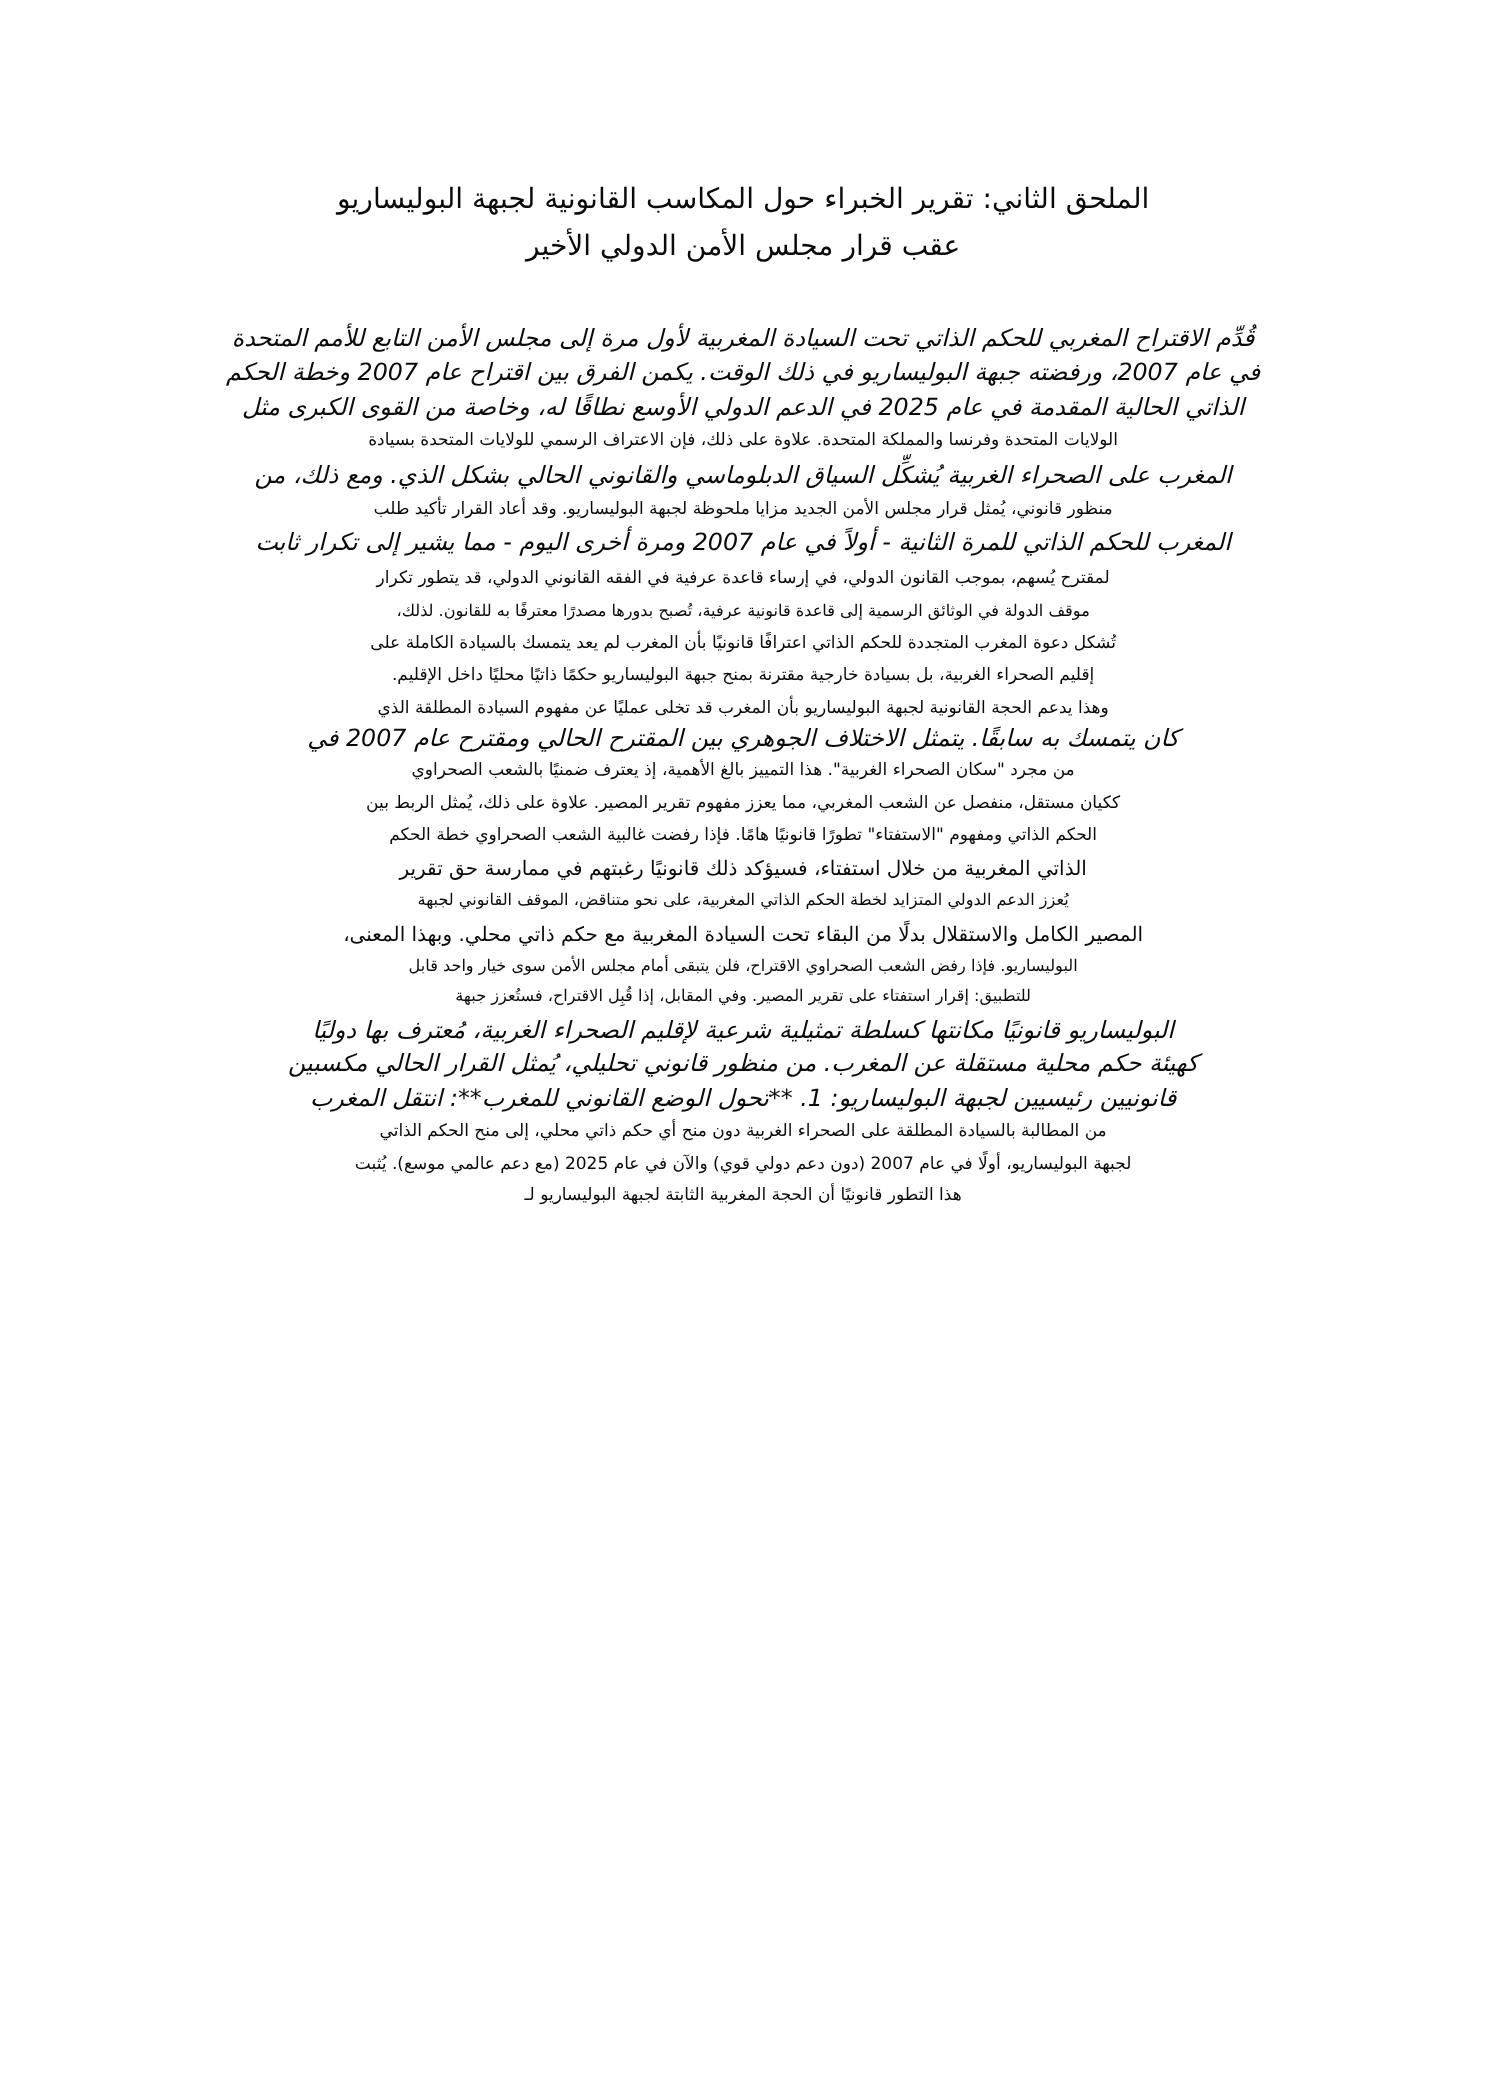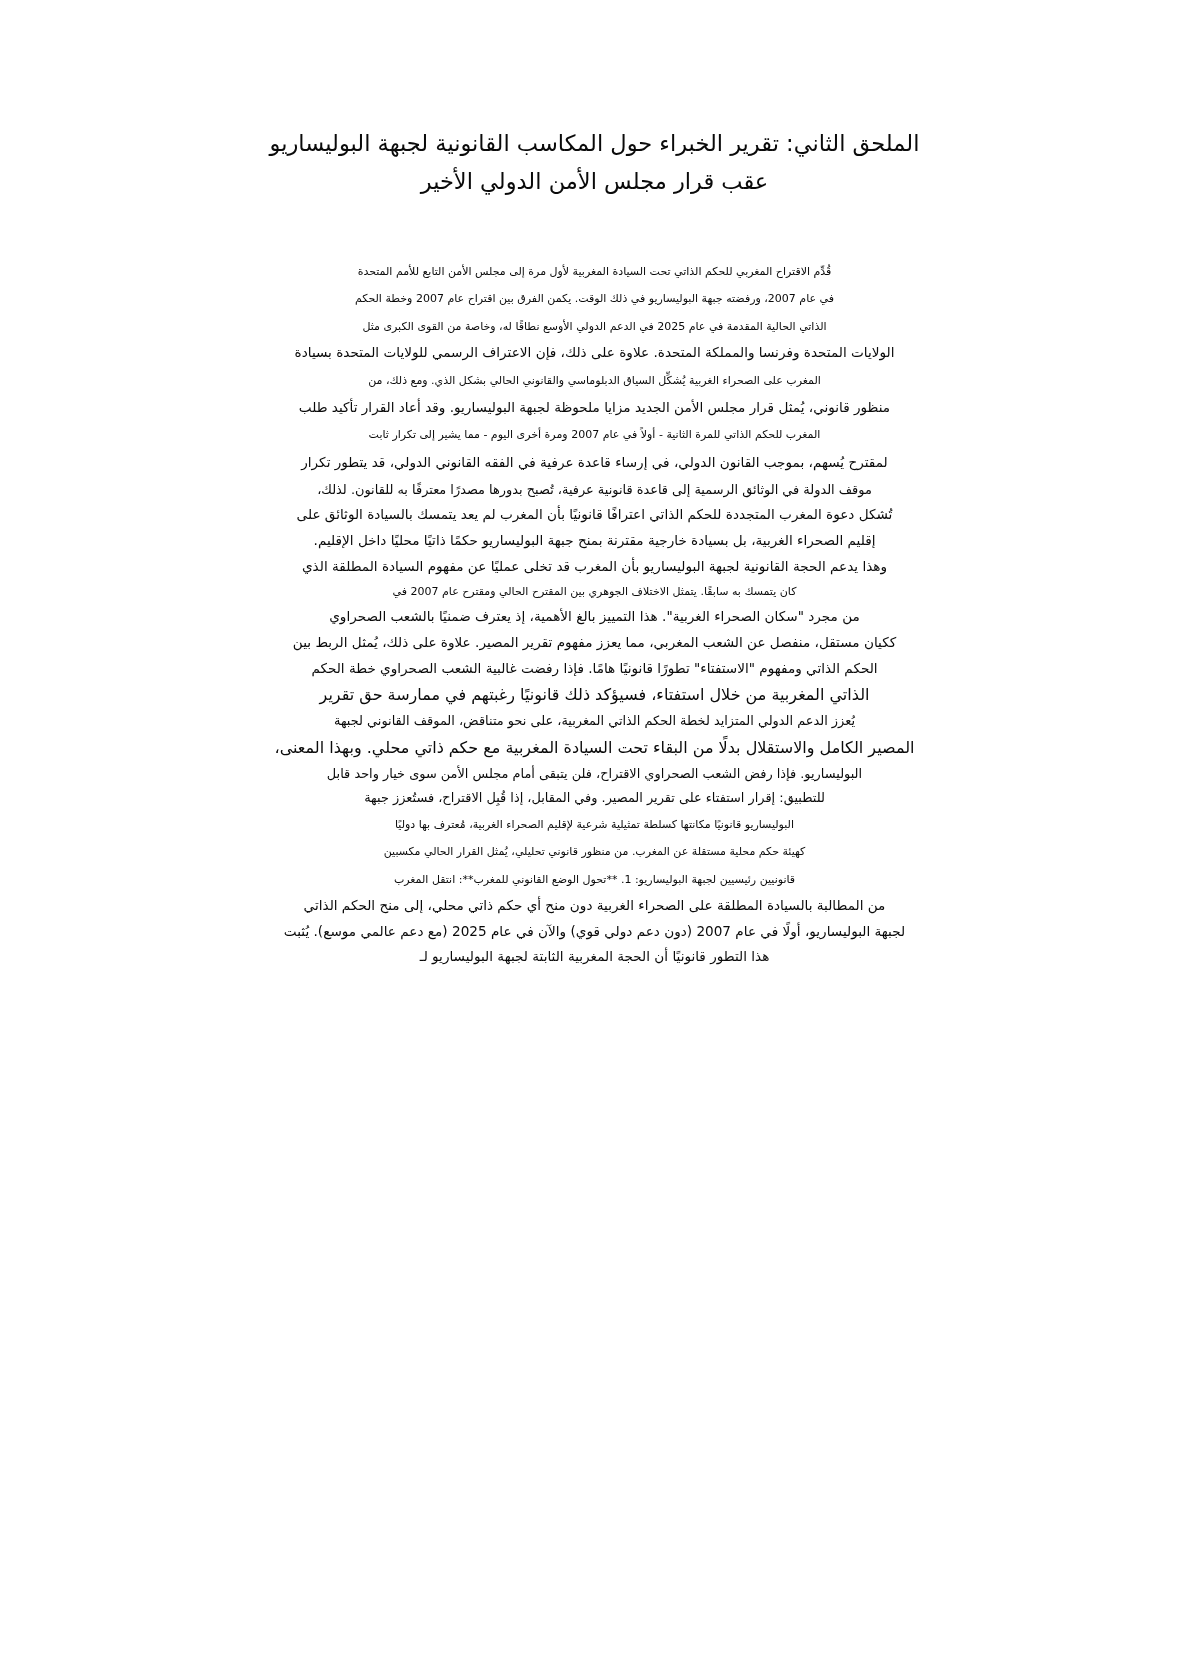--- a/index.html
+++ b/index.html
@@ -20,21 +20,21 @@
 
   .page {
     position: absolute;
     inset: 0;
     background: #ffffff;
   }
 
   
   .doc-heading {
     position: absolute;
-    top: 124px;
+    top: 140px;
     left: 140px;
     width: 909px;
     text-align: center;
     direction: rtl;
   }
   .doc-heading .hline {
     display: block;
     font-size: 22.5px;
     line-height: 38px;
     font-weight: 400;
@@ -58,21 +58,21 @@
     direction: rtl;
     color: #0a0a0a;
     white-space: nowrap;
     font-size: 15.2px;
     line-height: 27.2px;
     font-weight: 400;
   }
 
   
   .bline.sz-lg   { font-size: 16px; line-height: 28px; }
-  .bline.sz-md   { font-size: 11px; line-height: 27.4px; }
+  .bline.sz-md   { font-size: 19px; line-height: 27.4px; font-style: italic; }
   .bline.sz-sm   { font-size: 13.6px; line-height: 25.6px; }
   .bline.sz-xs   { font-size: 12.9px; line-height: 24.6px; }
 
   
   .bline.tight   { line-height: 25.4px; }
   .bline.loose   { line-height: 29.5px; }
 </style>
 </head>
 <body>
 
@@ -86,21 +86,21 @@
   <div class="doc-body">
     <span class="bline sz-md">قُدِّم الاقتراح المغربي للحكم الذاتي تحت السيادة المغربية لأول مرة إلى مجلس الأمن التابع للأمم المتحدة</span>
     <span class="bline sz-md">في عام 2007، ورفضته جبهة البوليساريو في ذلك الوقت. يكمن الفرق بين اقتراح عام 2007 وخطة الحكم</span>
     <span class="bline sz-md">الذاتي الحالية المقدمة في عام 2025 في الدعم الدولي الأوسع نطاقًا له، وخاصة من القوى الكبرى مثل</span>
     <span class="bline sz-sm">الولايات المتحدة وفرنسا والمملكة المتحدة. علاوة على ذلك، فإن الاعتراف الرسمي للولايات المتحدة بسيادة</span>
     <span class="bline sz-md loose">المغرب على الصحراء الغربية يُشكِّل السياق الدبلوماسي والقانوني الحالي بشكل الذي. ومع ذلك، من</span>
     <span class="bline sz-sm">منظور قانوني، يُمثل قرار مجلس الأمن الجديد مزايا ملحوظة لجبهة البوليساريو. وقد أعاد القرار تأكيد طلب</span>
     <span class="bline sz-md">المغرب للحكم الذاتي للمرة الثانية - أولاً في عام 2007 ومرة أخرى اليوم - مما يشير إلى تكرار ثابت</span>
     <span class="bline sz-sm loose">لمقترح يُسهم، بموجب القانون الدولي، في إرساء قاعدة عرفية في الفقه القانوني الدولي، قد يتطور تكرار</span>
     <span class="bline sz-xs">موقف الدولة في الوثائق الرسمية إلى قاعدة قانونية عرفية، تُصبح بدورها مصدرًا معترفًا به للقانون. لذلك،</span>
-    <span class="bline sz-sm">تُشكل دعوة المغرب المتجددة للحكم الذاتي اعترافًا قانونيًا بأن المغرب لم يعد يتمسك بالسيادة الوثائق على</span>
+    <span class="bline sz-sm">تُشكل دعوة المغرب المتجددة للحكم الذاتي اعترافًا قانونيًا بأن المغرب لم يعد يتمسك بالسيادة الكاملة على</span>
     <span class="bline sz-sm">إقليم الصحراء الغربية، بل بسيادة خارجية مقترنة بمنح جبهة البوليساريو حكمًا ذاتيًا محليًا داخل الإقليم.</span>
     <span class="bline sz-sm tight">وهذا يدعم الحجة القانونية لجبهة البوليساريو بأن المغرب قد تخلى عمليًا عن مفهوم السيادة المطلقة الذي</span>
     <span class="bline sz-md tight">كان يتمسك به سابقًا. يتمثل الاختلاف الجوهري بين المقترح الحالي ومقترح عام 2007 في</span>
     <span class="bline sz-sm">من مجرد "سكان الصحراء الغربية". هذا التمييز بالغ الأهمية، إذ يعترف ضمنيًا بالشعب الصحراوي</span>
     <span class="bline sz-sm">ككيان مستقل، منفصل عن الشعب المغربي، مما يعزز مفهوم تقرير المصير. علاوة على ذلك، يُمثل الربط بين</span>
     <span class="bline sz-sm">الحكم الذاتي ومفهوم "الاستفتاء" تطورًا قانونيًا هامًا. فإذا رفضت غالبية الشعب الصحراوي خطة الحكم</span>
     <span class="bline sz-lg">الذاتي المغربية من خلال استفتاء، فسيؤكد ذلك قانونيًا رغبتهم في ممارسة حق تقرير</span>
     <span class="bline sz-xs">يُعزز الدعم الدولي المتزايد لخطة الحكم الذاتي المغربية، على نحو متناقض، الموقف القانوني لجبهة</span>
     <span class="bline sz-lg">المصير الكامل والاستقلال بدلًا من البقاء تحت السيادة المغربية مع حكم ذاتي محلي. وبهذا المعنى،</span>
     <span class="bline sz-xs">البوليساريو. فإذا رفض الشعب الصحراوي الاقتراح، فلن يتبقى أمام مجلس الأمن سوى خيار واحد قابل</span>

